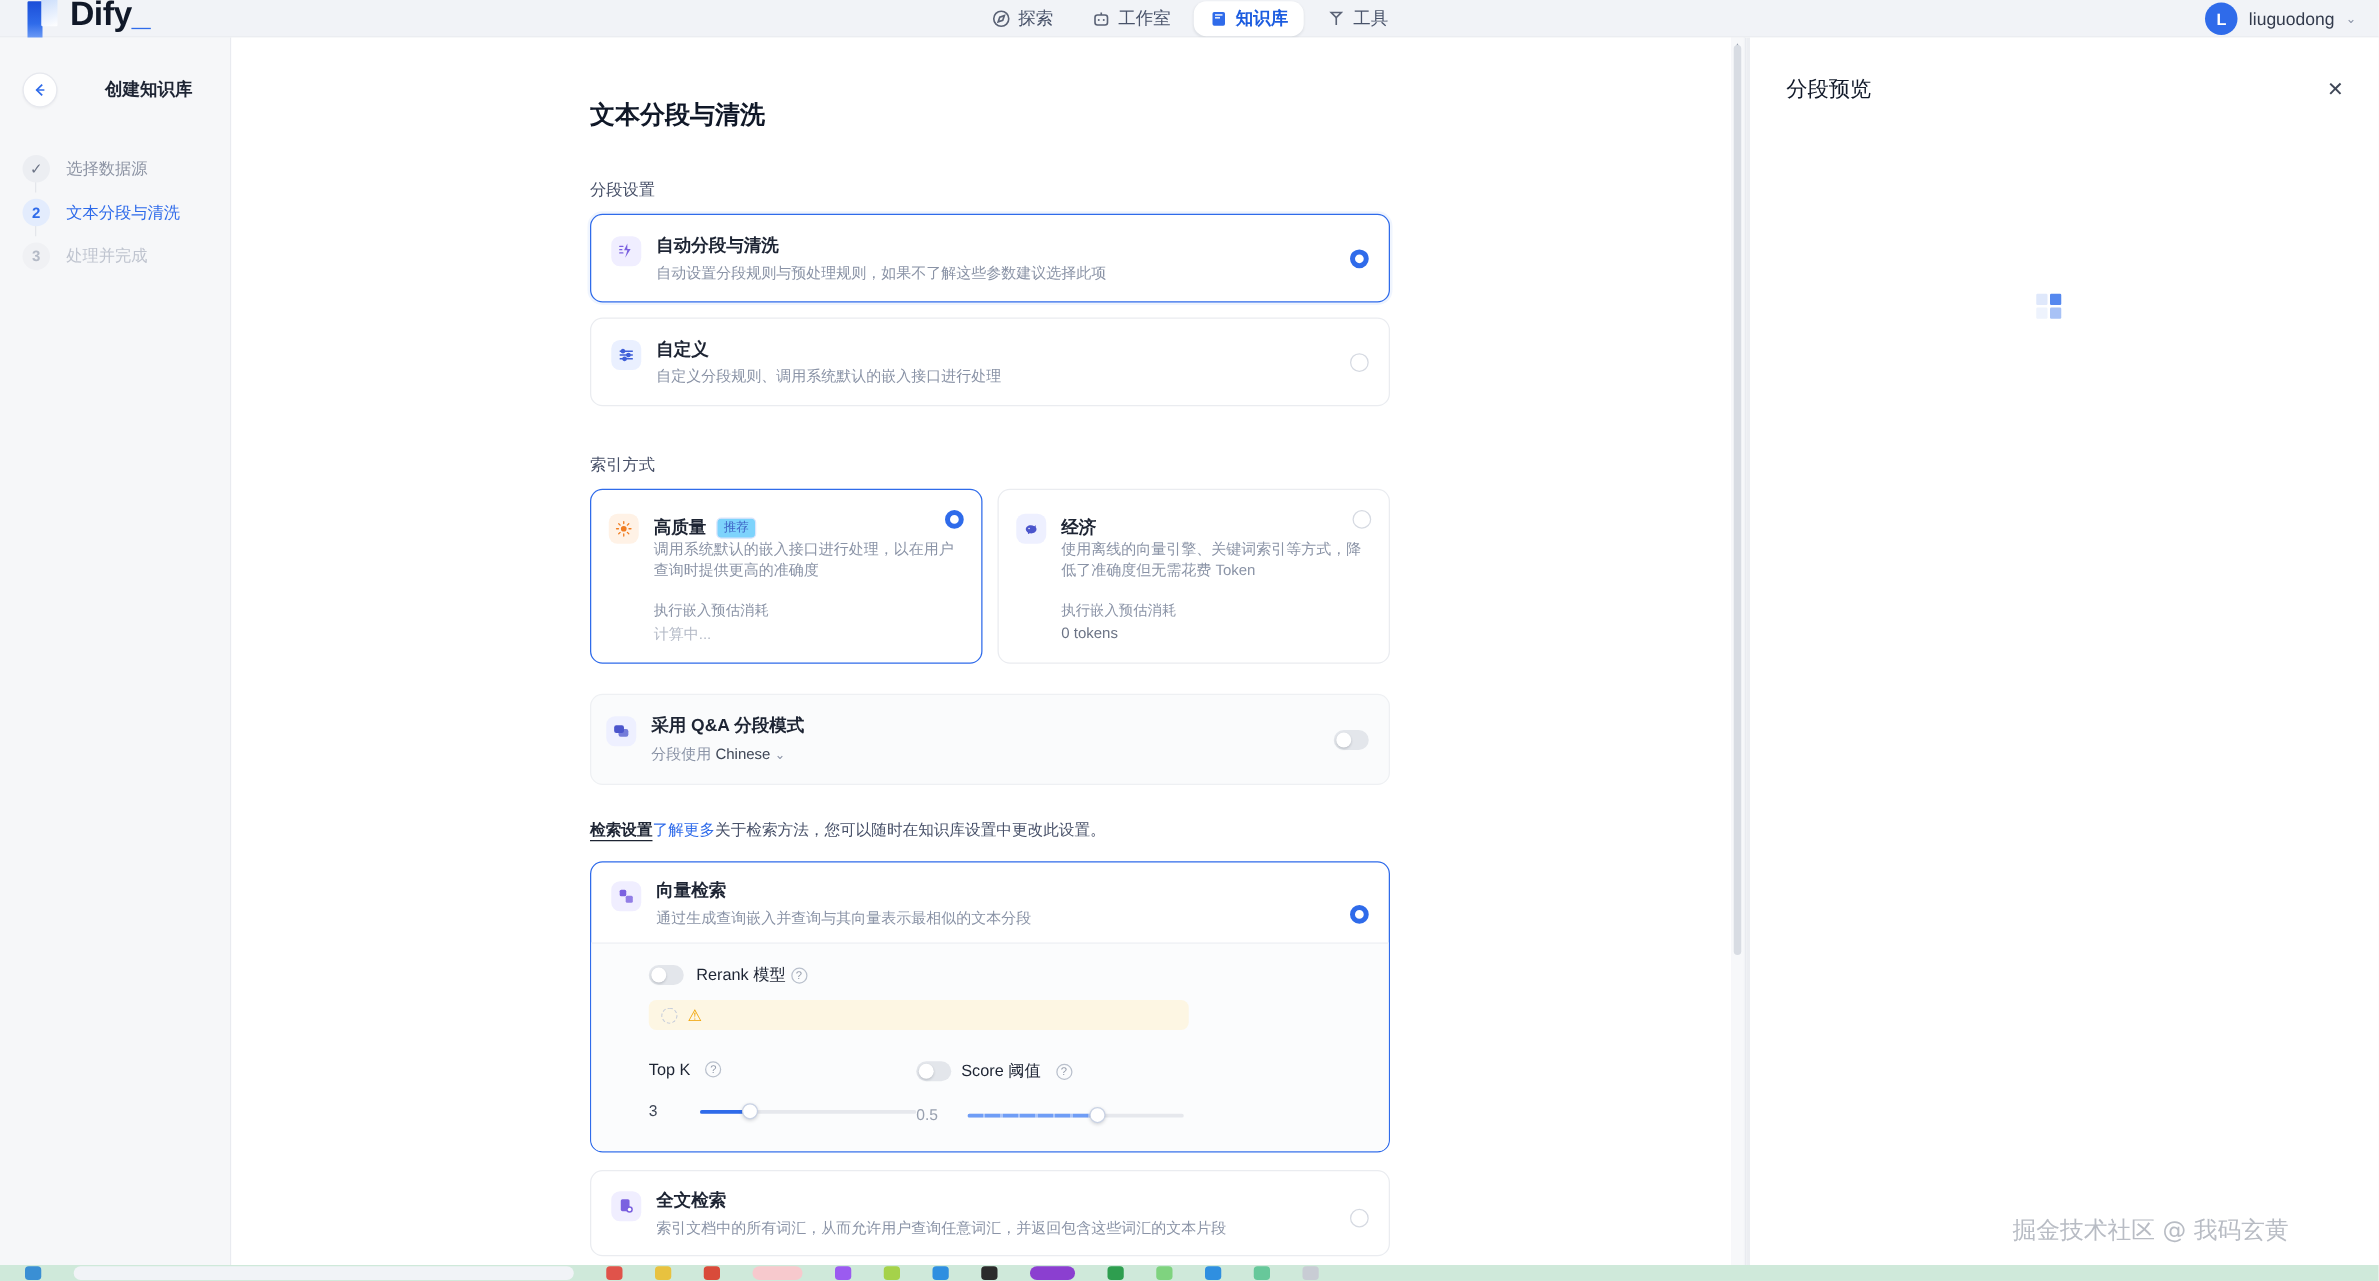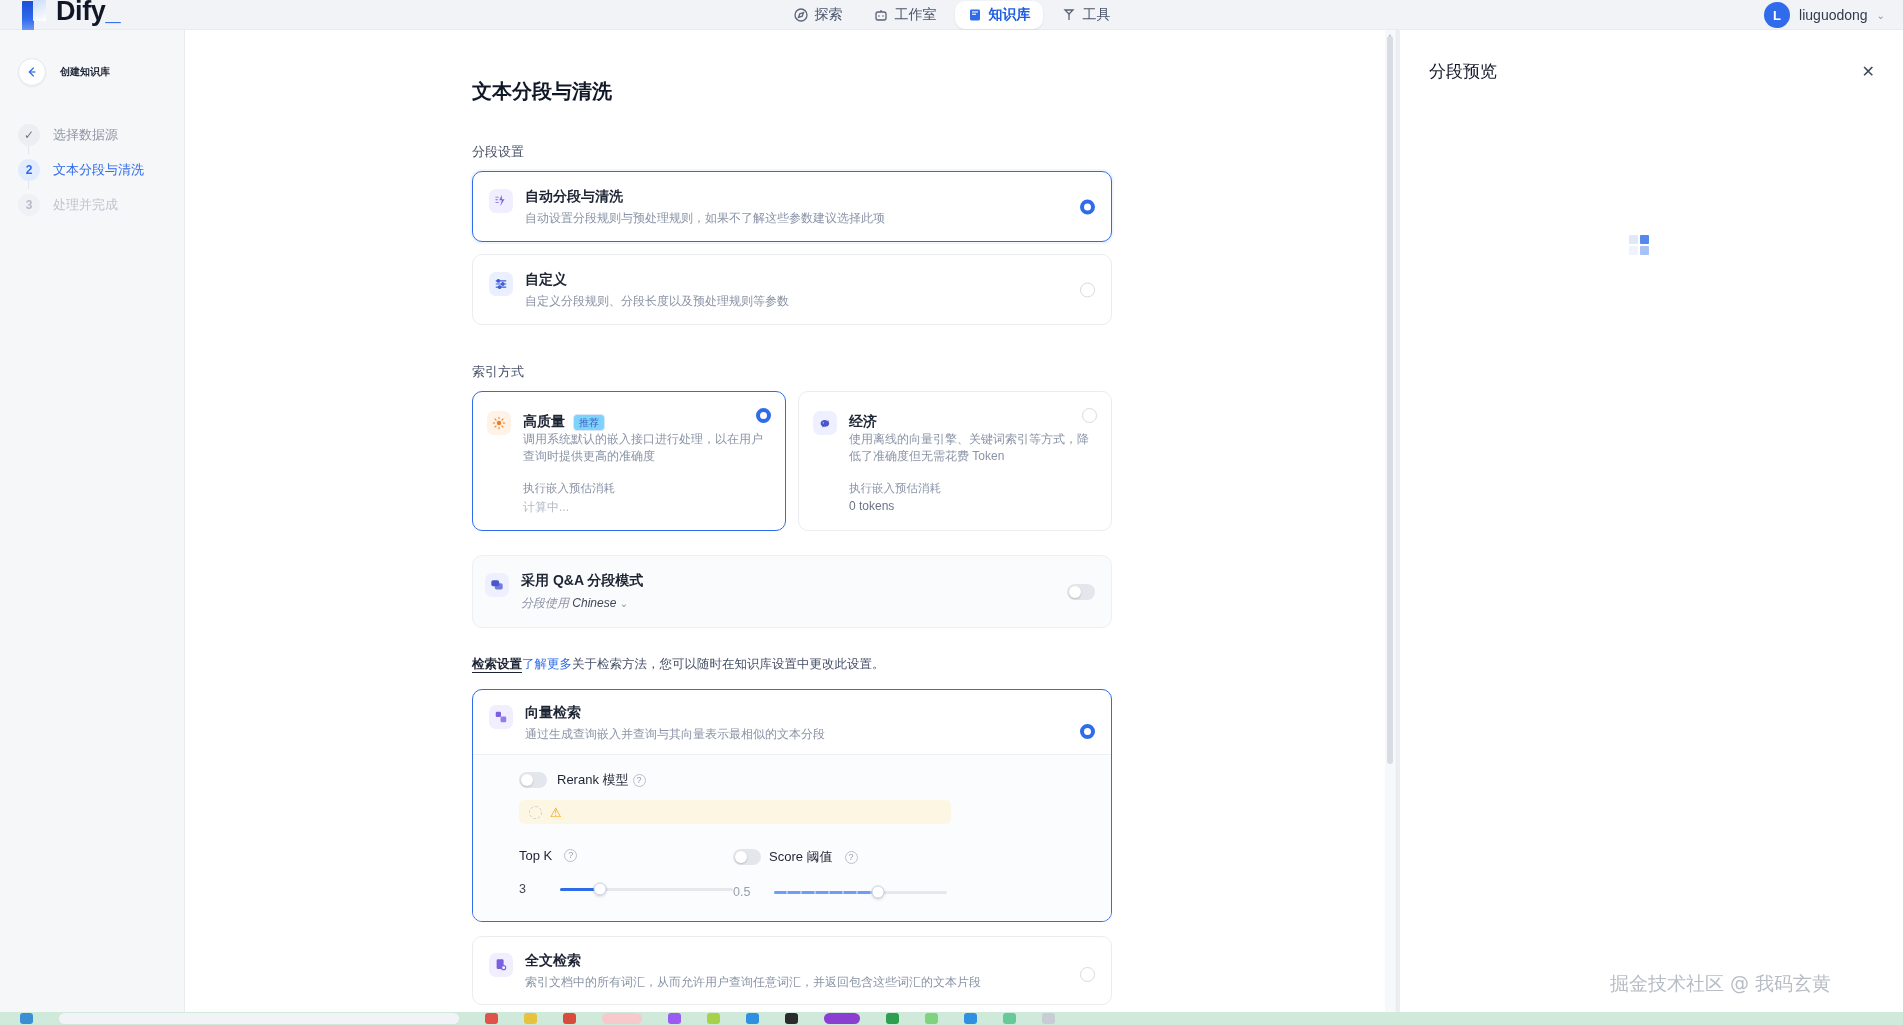--- a/index.html
+++ b/index.html
@@ -66,21 +66,21 @@
     background: #f6f7f9; border-right: 1px solid #e9ebf0;
   }
   .back-row { display: flex; align-items: center; gap: 14px; padding: 28px 0 0 18px; }
   .back-btn {
     width: 28px; height: 28px; border-radius: 50%;
     background: #fff; border: 1px solid #e6e8ee;
     display:flex; align-items:center; justify-content:center;
     color:#2f6bea; font-size: 15px; cursor: pointer;
     box-shadow: 0 1px 2px rgba(16,24,40,.05);
   }
-  .back-title { font-size: 10px; font-weight: 700; color: #1d2433; }
+  .back-title { font-size: 14px; font-weight: 700; color: #1d2433; margin-left: 24px; }
 
   .steps { margin-top: 32px; padding-left: 18px; position: relative; }
   .step { display: flex; align-items: center; gap: 13px; height: 34px; position: relative; }
   .step + .step { margin-top: 1px; }
   .step-num {
     width: 22px; height: 22px; border-radius: 50%;
     display:flex; align-items:center; justify-content:center;
     font-size: 12px; font-weight: 600; flex: 0 0 auto; z-index: 1;
   }
   .step-num.done { background: #eceef2; color: #6b7385; }
@@ -157,21 +157,21 @@
                width: 15px; height: 15px; border-radius: 50%;
                border: 1.5px solid #d6dae2; background: #fff; }
   .idx-radio.on { border: 4.5px solid #2f6bea; }
 
   
   .qa-card {
     position: relative; margin-left: 287px; width: 640px;
     border-radius: 10px; border: 1px solid #eef0f3; background: #fafbfc;
     padding: 15px 12px;
   }
-  .qa-sub { font-size: 12px; color: #8a93a6; margin-top: 6px; font-style: italic; }
+  .qa-sub { font-size: 12px; color: #8a93a6; margin-top: 6px; }
   .qa-sub .lang { color: #3f4757; }
   .toggle {
     position: absolute; right: 16px; top: 50%; transform: translateY(-50%);
     width: 28px; height: 16px; border-radius: 9px; background: #e3e6eb;
   }
   .toggle::after {
     content:""; position:absolute; left: 2px; top: 2px;
     width: 12px; height: 12px; border-radius: 50%; background:#fff;
     box-shadow: 0 1px 2px rgba(16,24,40,.2);
   }
@@ -400,21 +400,21 @@
             <span class="opt-ico ico-blue">
               <svg width="14" height="14" viewBox="0 0 16 16" fill="none" stroke="#3f5fd8" stroke-width="1.3">
                   <path d="M2 4.5h12M2 8h12M2 11.5h12"></path>
                   <circle cx="5" cy="4.5" r="1.5" fill="#3f5fd8"></circle>
                   <circle cx="10" cy="8" r="1.5" fill="#3f5fd8"></circle>
                   <circle cx="6.5" cy="11.5" r="1.5" fill="#3f5fd8"></circle>
                 </svg>
             </span>
             <div>
               <div class="opt-title">自定义</div>
-              <div class="opt-desc">自定义分段规则、分段长度以及预处理规则等参数</div>
+              <div class="opt-desc">自定义分段规则、调用系统默认的嵌入接口进行处理</div>
             </div>
           </div>
           <span class="radio"></span>
         </div>
       </div>
 
       <div class="section-label">索引方式</div>
       <div class="idx-grid">
 
         <div class="idx-card selected">

